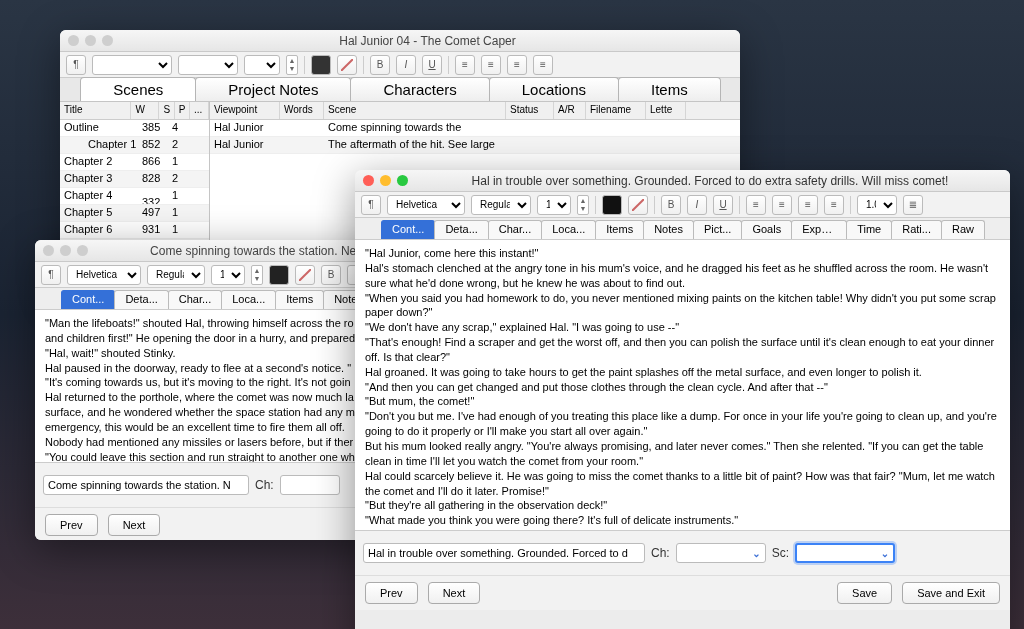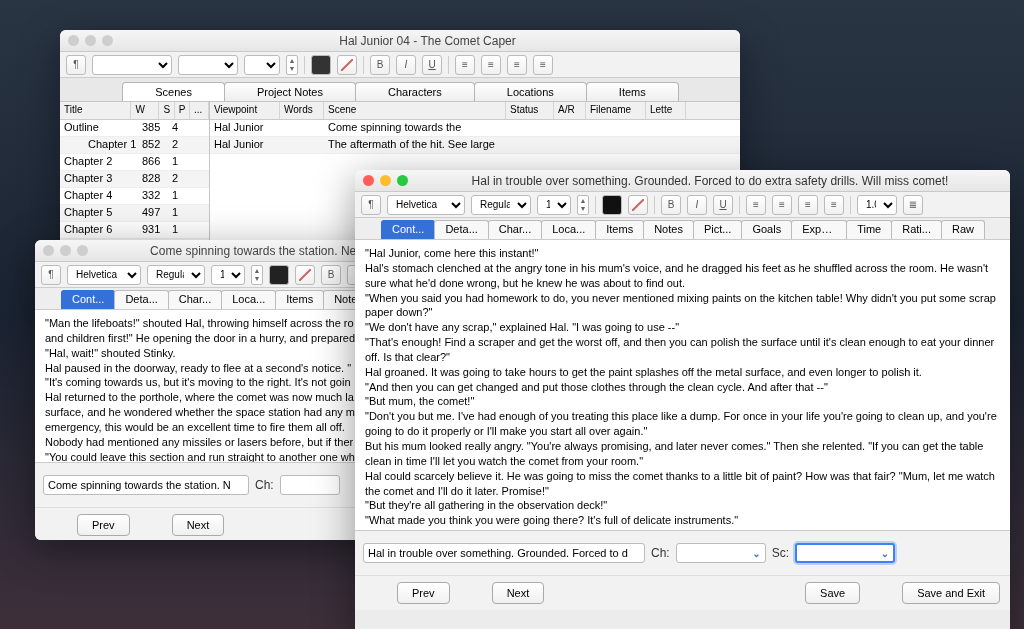--- a/index.html
+++ b/index.html
@@ -28,21 +28,21 @@
 }
 .tbtn { display:inline-flex; align-items:center; justify-content:center;
   height:20px; min-width:20px; border:1px solid #bbb; border-radius:3px;
   background:linear-gradient(#fff,#f0f0f0); padding:0 5px; font-size:10px; color:#555;}
 .tbtn.sq { width:20px; padding:0; }
 .sel { height:20px; border:1px solid #bbb; border-radius:3px; background:#fff; font-size:10px; padding:0 4px;}
 .sep { width:1px; height:18px; background:#ccc; }
 .main-tabs { display:flex; height:24px; background:#e8e8e8; border-bottom:1px solid #c5c5c5;
   justify-content:center; align-items:flex-end; gap:0; }
 .main-tab { padding:3px 32px; border:1px solid #b5b5b5; border-bottom:none;
-  background:linear-gradient(#fff,#eee); border-radius:4px 4px 0 0; font-size:11px; margin-right:-1px;}
+  background:linear-gradient(#fff,#eee); border-radius:4px 4px 0 0; font-size:15px; margin-right:-1px;}
 .main-tab.active { background:#fff; font-weight:500; }
 .split { display:flex; height:calc(100% - 72px); }
 .left-pane { width:150px; border-right:1px solid #c5c5c5; background:#fff; overflow:hidden;}
 .right-pane { flex:1; background:#fff; overflow:hidden;}
 .thead { display:flex; background:#f0f0f0; border-bottom:1px solid #ccc; height:18px; font-size:10px;}
 .th { padding:2px 4px; border-right:1px solid #d5d5d5; overflow:hidden; white-space:nowrap;}
 .trow { display:flex; height:17px; border-bottom:1px solid #eee; font-size:11px;}
 .trow.alt { background:#f4f4f4; }
 .td { padding:1px 4px; border-right:1px solid transparent; overflow:hidden; white-space:nowrap;}
 
@@ -50,21 +50,21 @@
 .etab { padding:2px 10px; border:1px solid #bbb; border-bottom:none; border-radius:3px 3px 0 0;
   background:#f8f8f8; font-size:11px; margin-right:-1px; white-space:nowrap; overflow:hidden; max-width:56px; text-overflow:ellipsis;}
 .etab.active { background:#3470d8; color:#fff; border-color:#3470d8;margin-left:22px;}
 .content { padding:6px 10px; font-size:11px; line-height:1.35; color:#000; background:#fff;
   overflow:hidden; }
 .bottombar { display:flex; align-items:center; gap:6px; padding:12px 8px;
   border-top:1px solid #ccc; background:#f2f2f2;}
 .txtfield { flex:0 0 auto; height:20px; border:1px solid #bbb; border-radius:3px;
   background:#fff; padding:0 4px; font-size:11px;}
 .btn { height:22px; padding:0 14px; border:1px solid #aaa; border-radius:4px;
-  background:linear-gradient(#fff,#f0f0f0); font-size:11px;margin-left:32px;}
+  background:linear-gradient(#fff,#f0f0f0); font-size:11px;}
 .lbl { font-size:12px; color:#333; }
 .combo { height:20px; border:1px solid #bbb; border-radius:3px; background:#fff;
   display:flex; align-items:center; padding:0 4px; font-size:10px; min-width:60px; justify-content:flex-end;}
 .combo.blue { border:2px solid #3b82f6; box-shadow:0 0 0 2px rgba(59,130,246,.3); min-width:100px;}
 .combo::after { content:"⌄"; color:#3b6fd6; margin-left:4px; font-weight:bold;}
 svg { display:block; }
 .buttons-row { display:flex; gap:10px; padding:6px 10px; background:#f2f2f2; border-top:1px solid #ddd;}
 .stepper { display:inline-flex; flex-direction:column; justify-content:center; width:12px; border:1px solid #bbb; border-radius:2px; background:#fff; height:20px;}
 .stepper span { font-size:7px; line-height:8px; text-align:center; color:#666;}
 </style>
@@ -142,21 +142,21 @@
             <div class="td" style="width: 16px;"></div>
           </div>
           <div class="trow alt">
             <div class="td" style="width: 78px;">Chapter 3</div>
             <div class="td" style="width: 30px;">828</div>
             <div class="td" style="width: 16px;">2</div>
             <div class="td" style="width: 16px;"></div>
           </div>
           <div class="trow">
             <div class="td" style="width: 78px;">Chapter 4</div>
-            <div class="td" style="width: 30px;">332</div>
+            <div class="td" style="width: 30px; margin-top: 7px;">332</div>
             <div class="td" style="width: 16px;">1</div>
             <div class="td" style="width: 16px;"></div>
           </div>
           <div class="trow alt">
             <div class="td" style="width: 78px;">Chapter 5</div>
             <div class="td" style="width: 30px;">497</div>
             <div class="td" style="width: 16px;">1</div>
             <div class="td" style="width: 16px;"></div>
           </div>
           <div class="trow">

